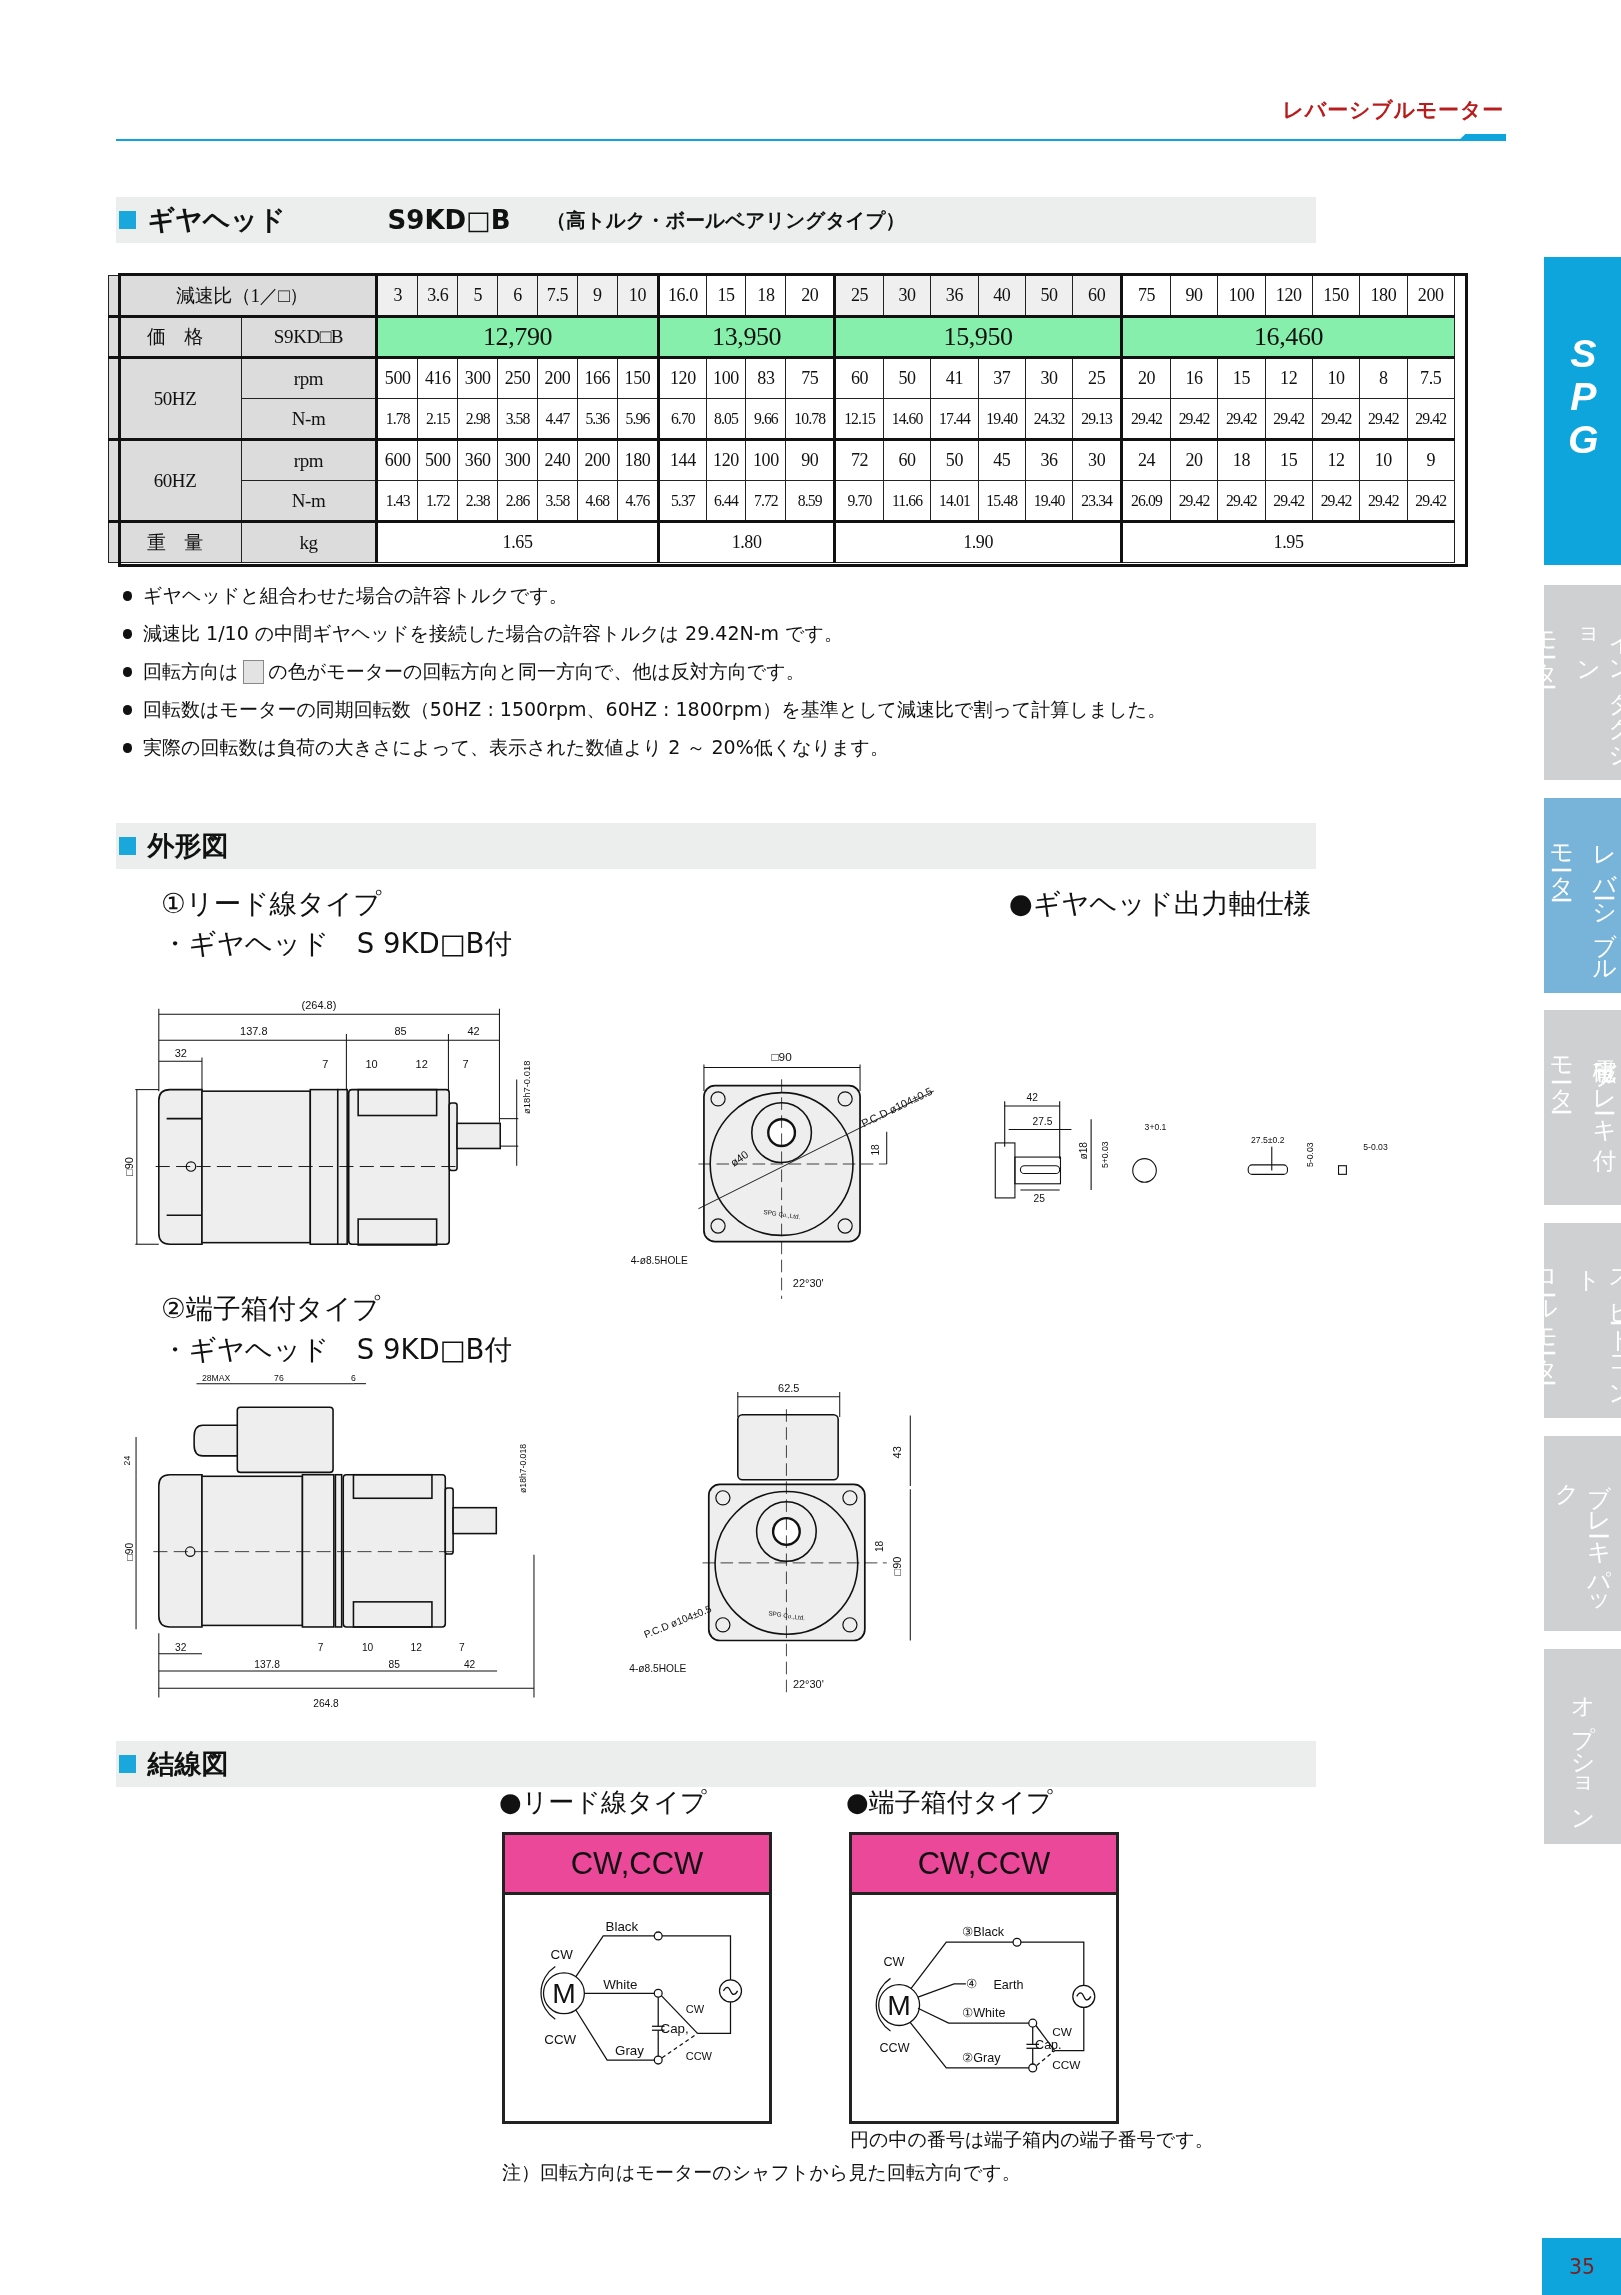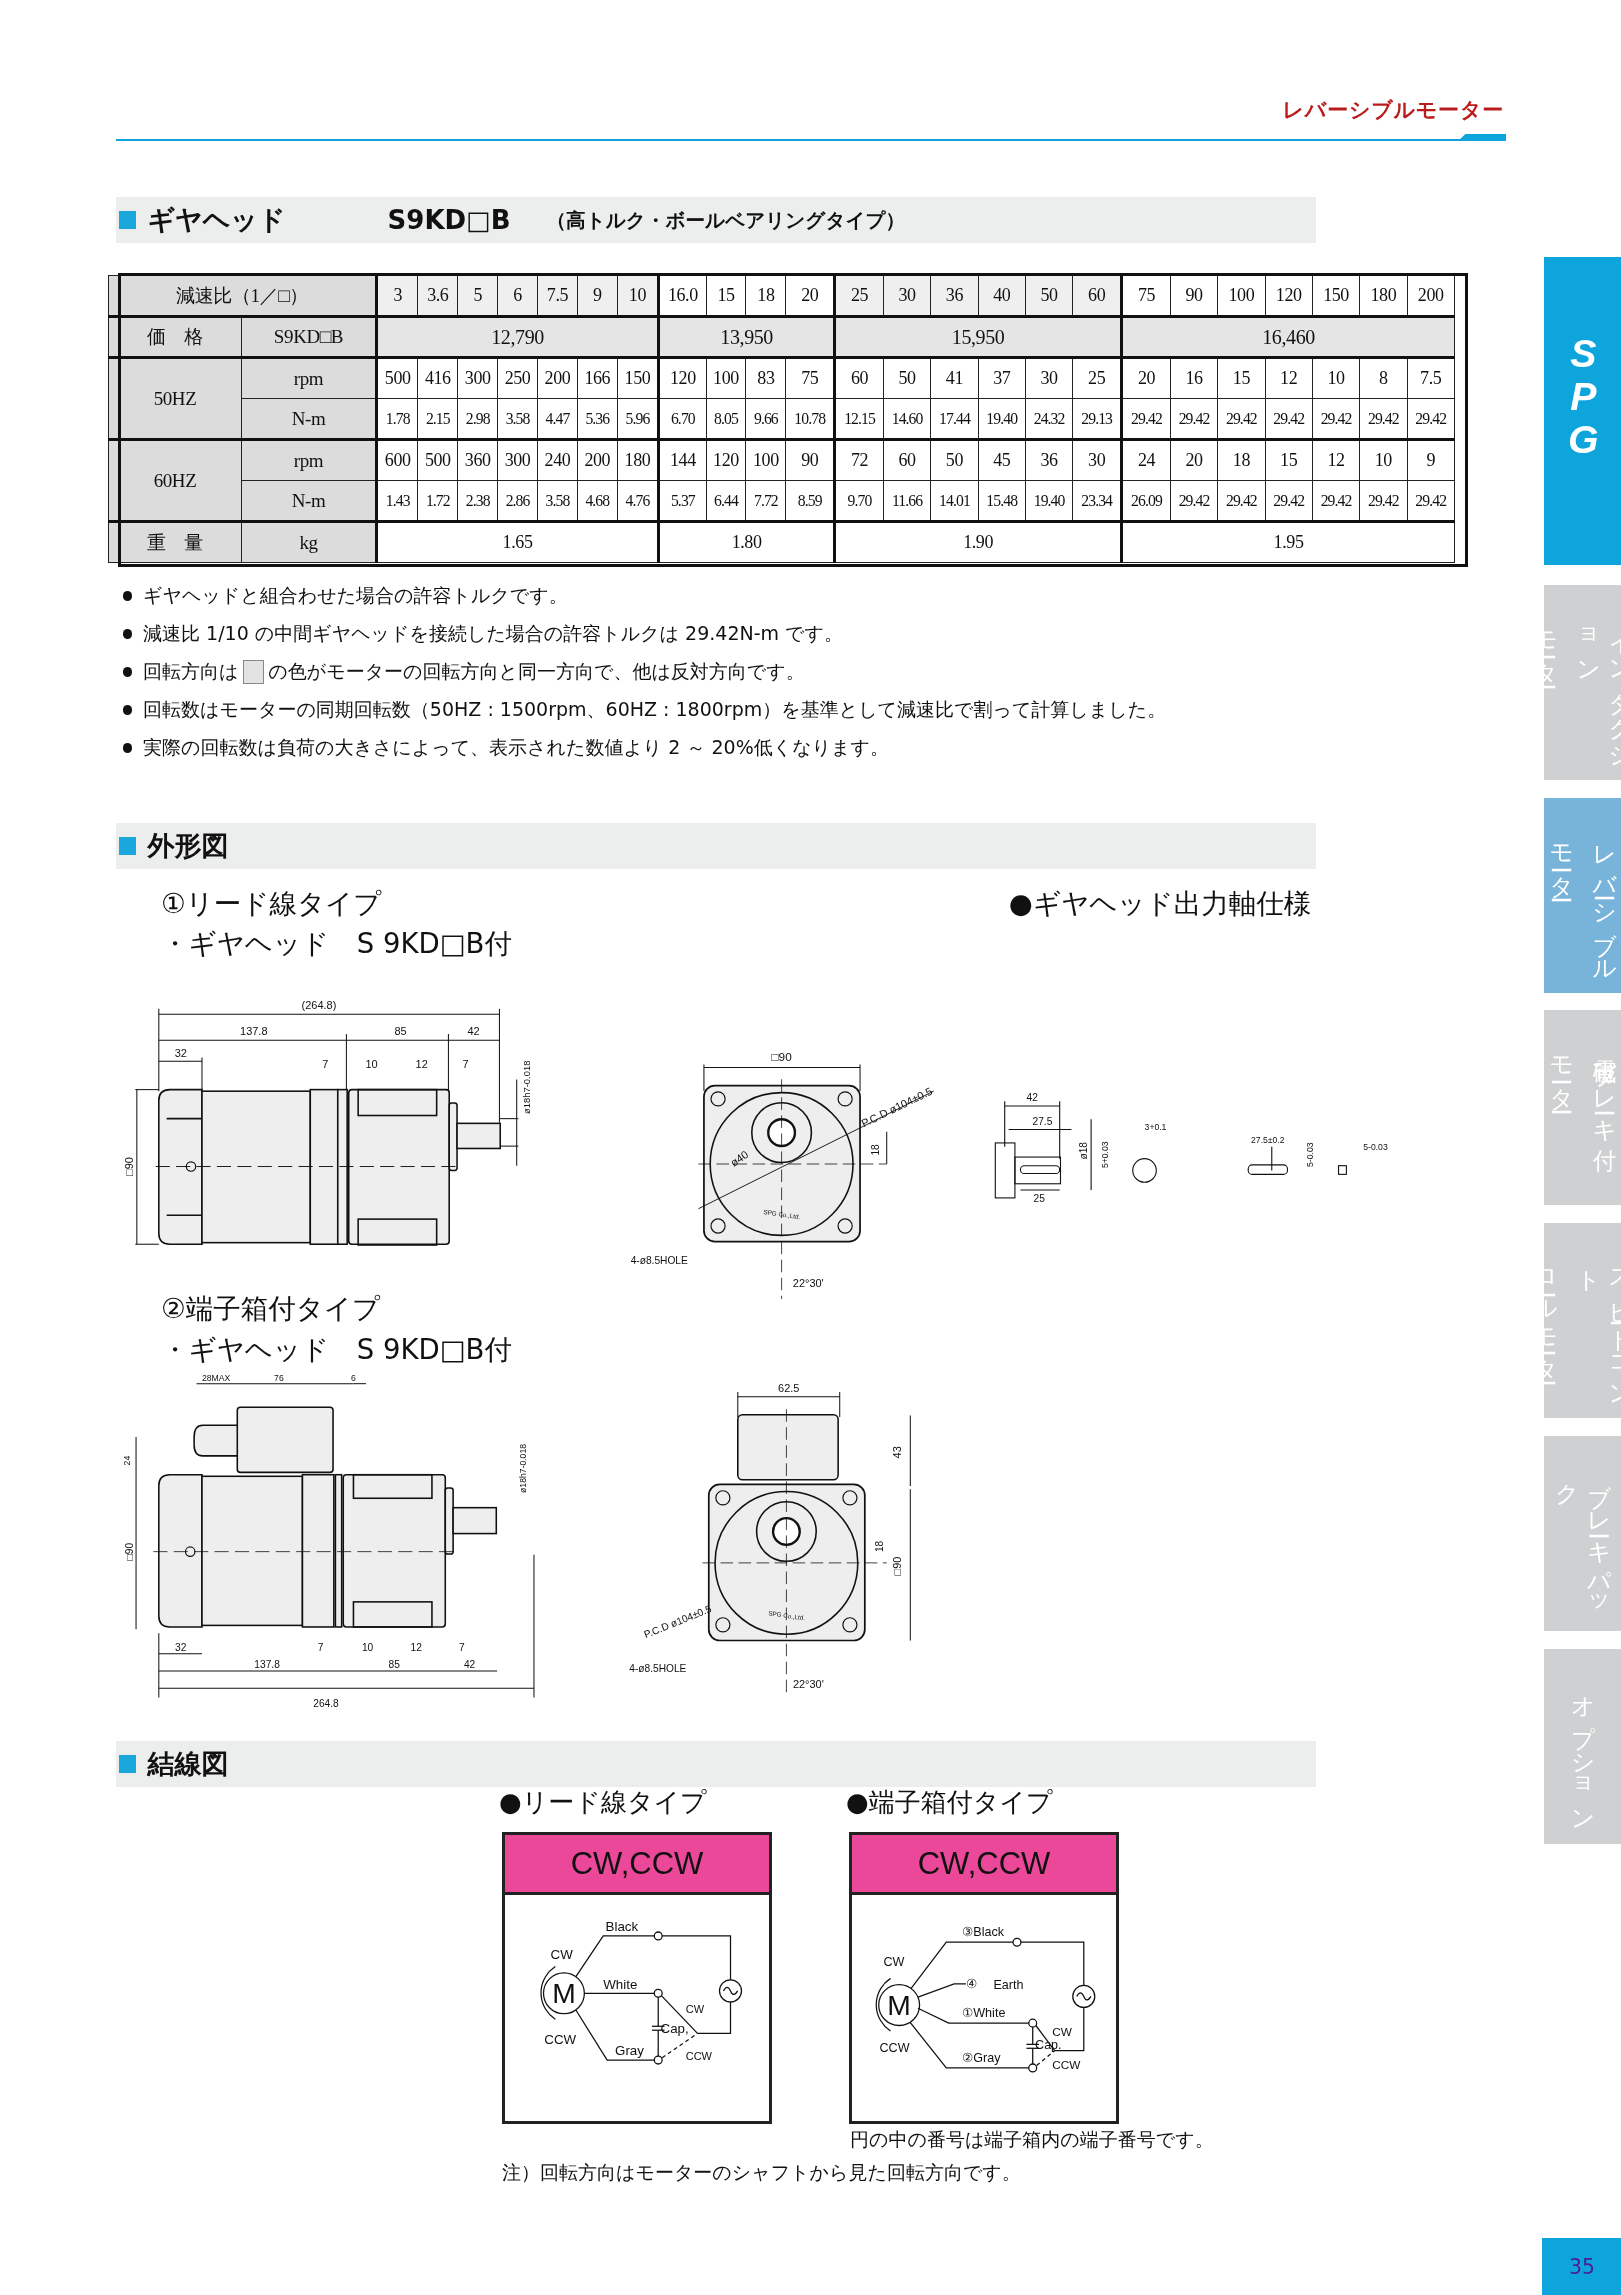--- a/index.html
+++ b/index.html
@@ -17,21 +17,21 @@
   .band .sq { width: 17.3px; height: 17.3px; background: #1aa7dc; margin-left: 3.1px; margin-right: 11px; }
   .band .t { font-size: 27px; font-weight: bold; }
   .band .model { font-size: 26px; font-weight: bold; margin-left: 102px; }
   .band .sub { font-size: 19.6px; font-weight: bold; margin-left: 36px; }
 
   
   table.spec { position: absolute; left: 108px; top: 275px; width: 1347px; border-collapse: collapse; font-family: Liberation Serif, serif; }
   table.spec td { border: 1.2px solid #222; text-align: center; font-size: 18px; height: 41px; padding: 0; letter-spacing: -0.4px; }
   table.spec td.lbl { background: #dcdcdc; font-size: 19px; }
   table.spec td.gray { background: #efefef; }
-  table.spec td.price { background: #e5e5e5; font-size: 20px; }
+  table.spec td.price { background: #86efac; font-size: 26px; }
   table.spec td.nm { font-size: 15.7px; letter-spacing: -0.9px; }
   table.spec tr.thick-top td { border-top: 3.1px solid #111; }
   table.spec td.thick-l { border-left: 3.1px solid #111; }
   .tbl-frame { position: absolute; left: 118px; top: 273px; width: 1350px; height: 294px; border: 3.1px solid #111; pointer-events: none; }
 
   
   .notes { position: absolute; left: 118px; top: 577px; }
   .notes li { list-style: none; font-size: 19px; height: 38px; display: flex; align-items: center; }
   .notes li .b { width: 9.4px; height: 9.4px; border-radius: 50%; background: #111; margin-right: 11px; margin-left: 4.7px; }
   .swatch { display: inline-block; width: 20.4px; height: 23.6px; background: #e3e3e3; border: 0.8px solid #888; vertical-align: middle; margin: 0 4.7px; }
@@ -43,21 +43,21 @@
 
   
   .side { position: absolute; left: 1544px; width: 78px; display: flex; flex-direction: row-reverse; justify-content: center; align-items: flex-start; padding-top: 31px; gap: 11px; }
   .side .col { writing-mode: vertical-rl; font-size: 23.6px; color: #fff; letter-spacing: 1.6px; }
   .logo { position: absolute; left: 1544px; top: 257px; width: 78px; height: 308px; background: #0ea5dc; }
 
   
   .wbox { position: absolute; border: 3.1px solid #222; background: #fff; }
   .wbox .head { height: 60px; background: #ec4899; border-bottom: 3.1px solid #222; display: flex; align-items: center; justify-content: center; font-size: 31px; font-family: "Liberation Sans", sans-serif; }
   .wlabel { position: absolute; font-size: 26px; }
-  .pagenum { position: absolute; left: 1542px; top: 2238px; width: 80px; height: 57px; background: #0ea5dc; color: #4c1d95; font-size: 20.4px; display: flex; align-items: center; justify-content: center; }
+  .pagenum { position: absolute; left: 1542px; top: 2238px; width: 80px; height: 57px; background: #0ea5dc; color: #7f1d1d; font-size: 20.4px; display: flex; align-items: center; justify-content: center; }
 </style>
 </head>
 <body>
 
 <div class="hdr-title">レバーシブルモーター</div>
 <div class="hdr-rule"></div>
 <div class="hdr-tab"></div>
 
 <div class="band" style="top:197px;">
   <div class="sq"></div>

